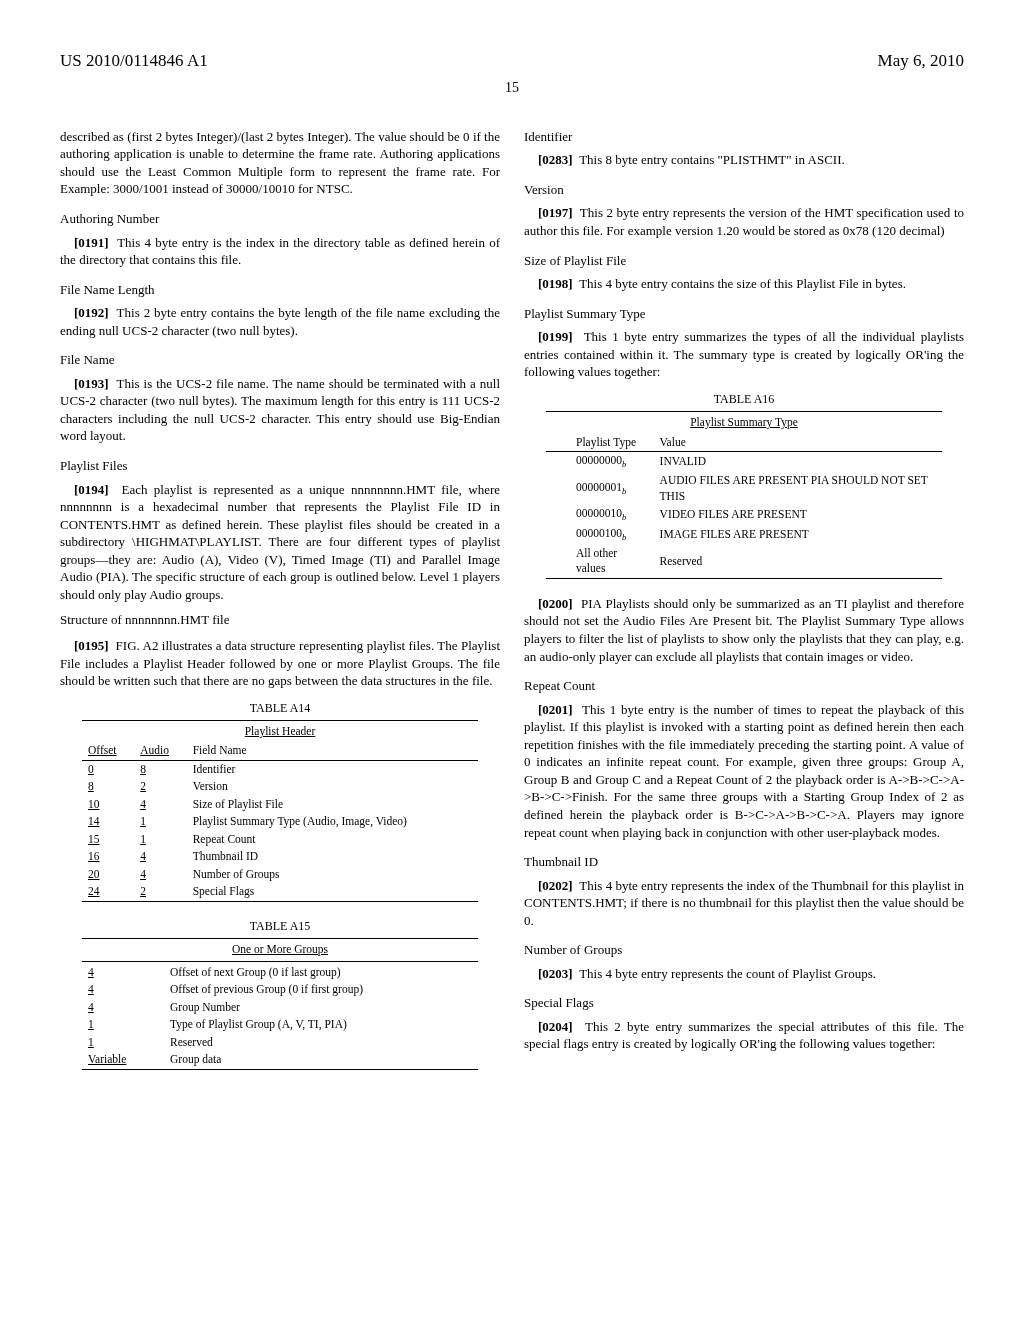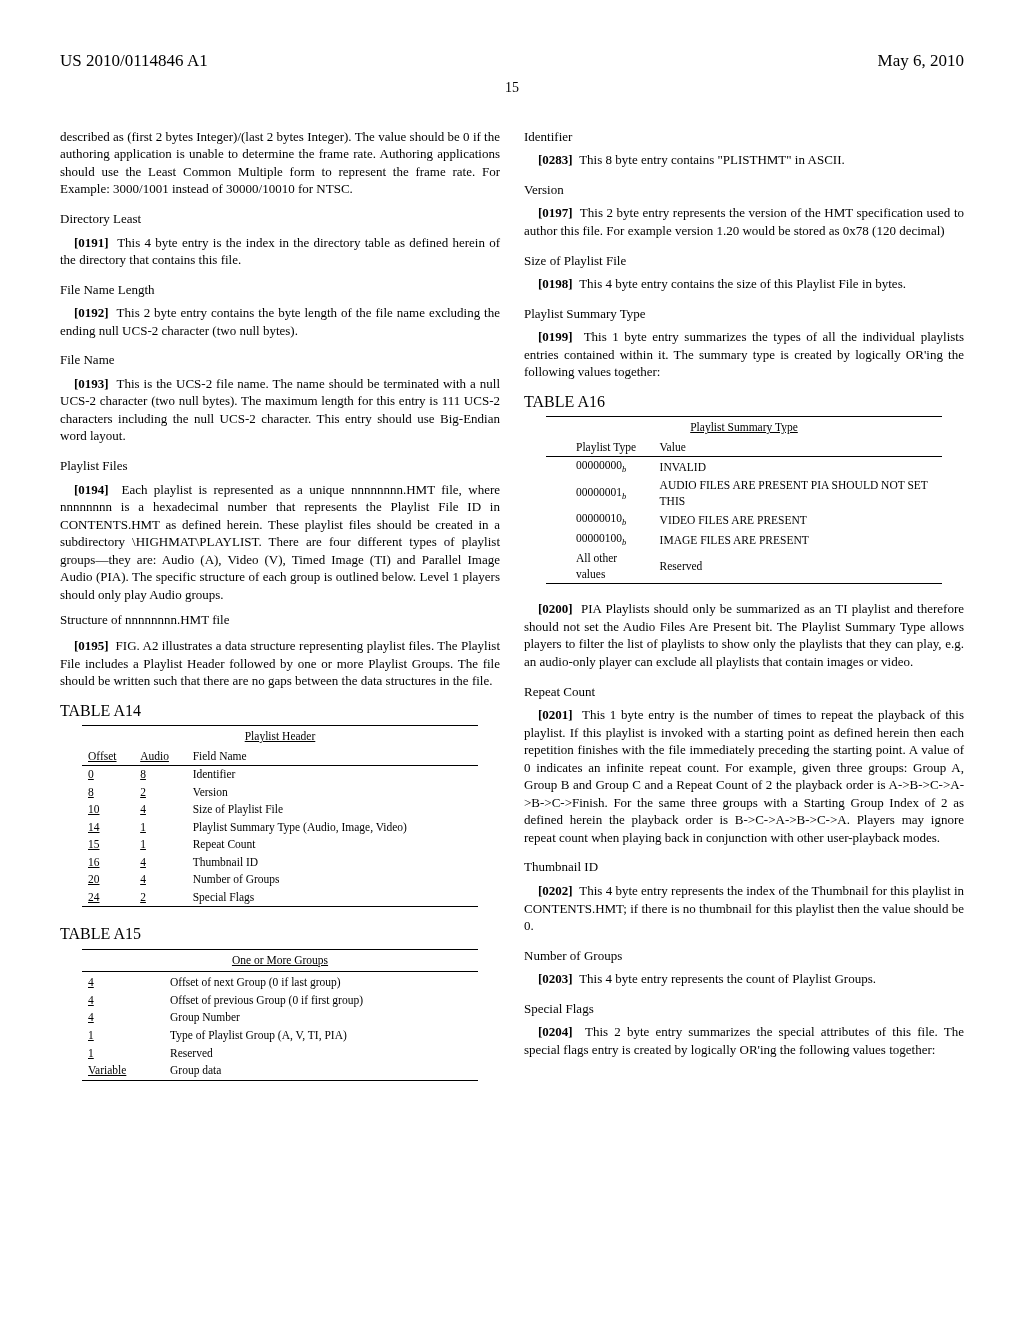--- a/index.html
+++ b/index.html
@@ -45,23 +45,23 @@
   .para {
     text-indent: 14px;
   }
   table {
     border-collapse: collapse;
     margin: 4px auto 14px auto;
     font-size: 11.5px;
     width: 90%;
   }
   .table-label {
-    text-align: left;
+    text-align: center;
     margin: 10px 0 2px 0;
-    font-size: 16px;
+    font-size: 12px;
   }
   .table-caption {
     text-align: center;
     text-decoration: underline;
     font-size: 11.5px;
     padding: 3px 0;
   }
   .rule-top { border-top: 1.5px solid #000; }
   .thin-top { border-top: 0.75px solid #000; }
   .thin-bot { border-bottom: 0.75px solid #000; }
@@ -80,21 +80,21 @@
   <span>US 2010/0114846 A1</span>
   <span>May 6, 2010</span>
 </div>
 <div class="page-number">15</div>
 
 <div class="columns">
 
   <div class="col">
     <p>described as (first 2 bytes Integer)/(last 2 bytes Integer). The value should be 0 if the authoring application is unable to determine the frame rate. Authoring applications should use the Least Common Multiple form to represent the frame rate. For Example: 3000/1001 instead of 30000/10010 for NTSC.</p>
 
-    <p class="section-title">Directory Least</p>
+    <p class="section-title">Authoring Number</p>
     <p class="para">
       <span class="para-num">[0191]</span>&nbsp;&nbsp;<span>This 4 byte entry is the index in the directory table as defined herein of the directory that contains this file.</span>
     </p>
 
     <p class="section-title">File Name Length</p>
     <p class="para">
       <span class="para-num">[0192]</span>&nbsp;&nbsp;<span>This 2 byte entry contains the byte length of the file name excluding the ending null UCS-2 character (two null bytes).</span>
     </p>
 
     <p class="section-title">File Name</p>

